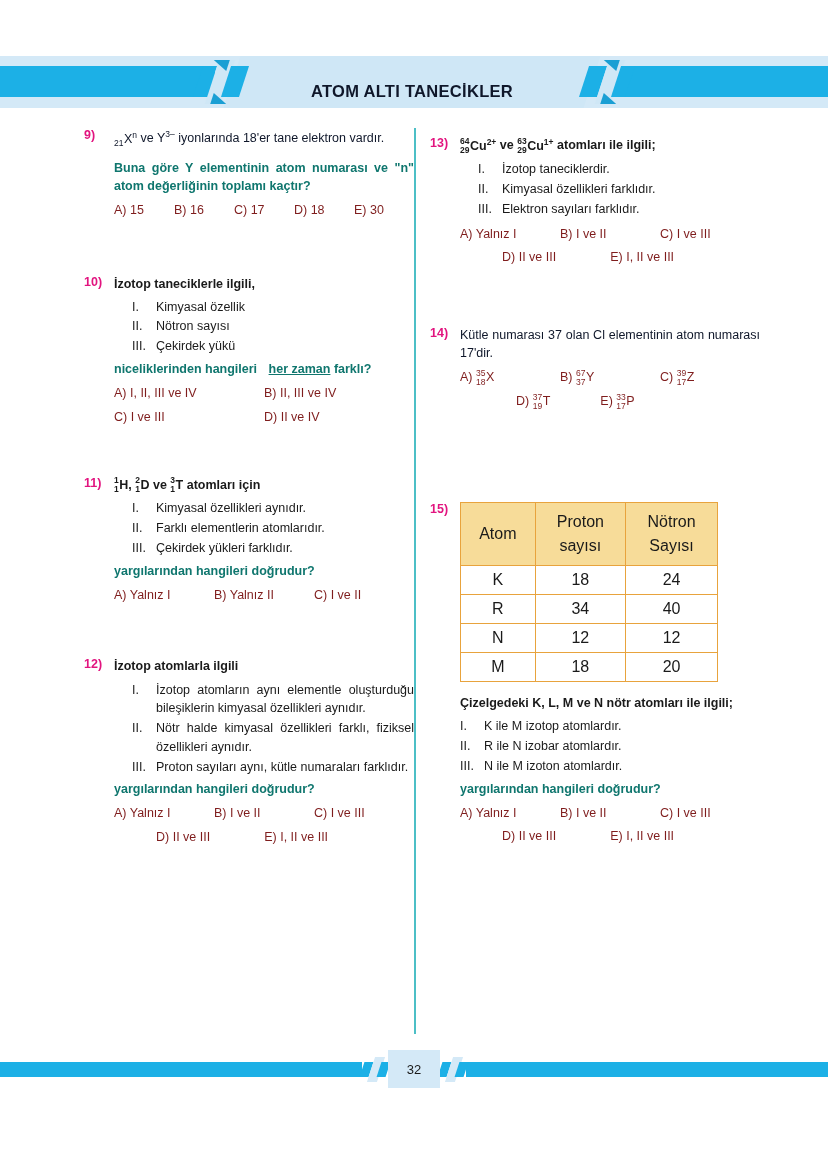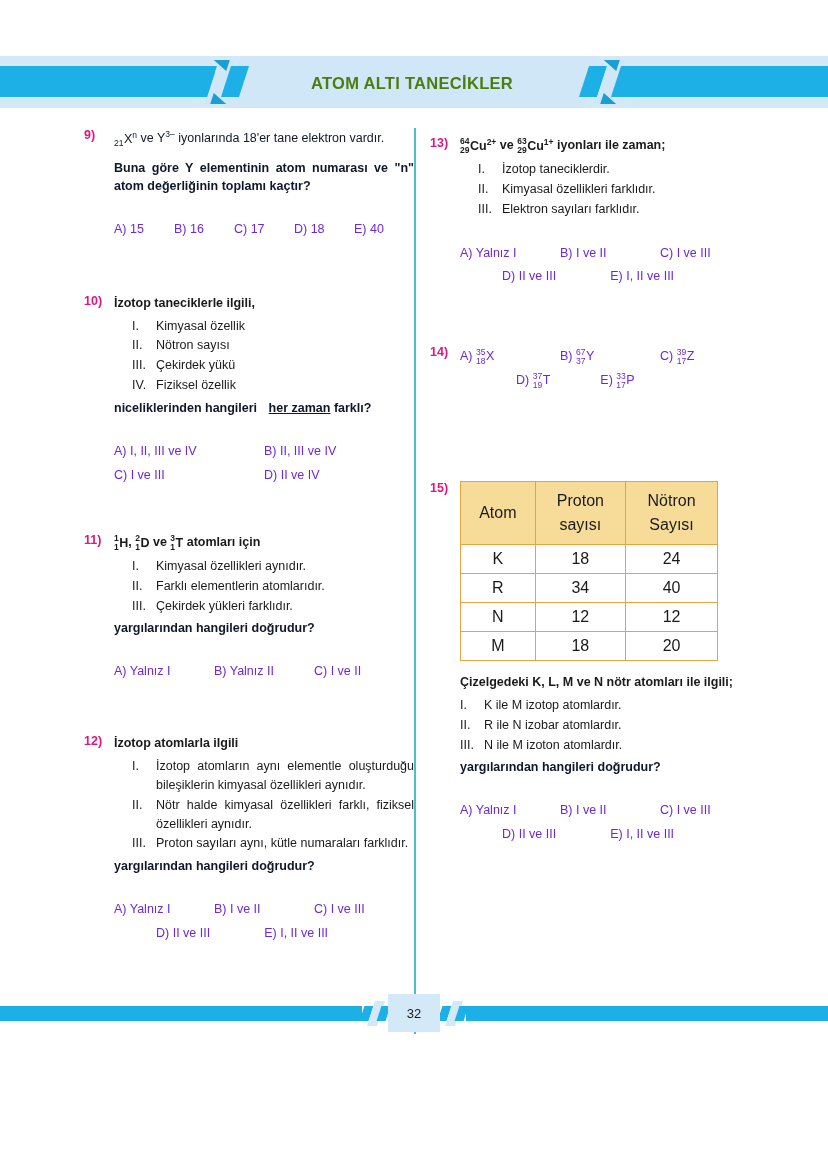--- a/index.html
+++ b/index.html
@@ -84,35 +84,35 @@
   .f-r-tri-bot {
     position: absolute; top: 37px; left: 602px;
     width: 0; height: 0;
     border-right: 16px solid transparent;
     border-bottom: 11px solid #1a9fd4;
     transform: skewX(-18deg);
   }
 
   .banner-title {
     position: absolute;
-    top: 1px; left: 232px;
+    top: 9px; left: 232px;
     width: 360px; height: 52px;
     display: flex;
     align-items: center;
     justify-content: center;
     font-size: 16.5px;
     font-weight: bold;
-    color: #4d7c0f;
+    color: #0f172a;
     letter-spacing: 0.3px;
   }
 
   
   .footer-banner {
     position: absolute;
-    top: 1000px;
+    top: 1056px;
     left: 0;
     width: 676px;
     height: 26px;
   }
   .fb-stripe-left {
     position: absolute; top: 6px; left: 0;
     width: 362px; height: 15px;
     background: #1cb0e6;
   }
   .fb-stripe-right {
@@ -177,21 +177,21 @@
   }
   .q-stem {
     font-size: 12.5px;
     color: #0f172a;
     line-height: 1.45;
     text-align: justify;
   }
   .q-ask {
     font-size: 12.5px;
     font-weight: bold;
-    color: #0f172a;
+    color: #0f766e;
     line-height: 1.45;
     text-align: justify;
     margin-top: 10px;
   }
   .q-ask.tight { margin-top: 0; }
   .q-title {
     font-size: 12.5px;
     font-weight: bold;
     color: #1a1a1a;
     line-height: 1.45;
@@ -211,23 +211,23 @@
   .roman-lbl {
     width: 24px;
     flex-shrink: 0;
   }
   .roman-txt {
     flex: 1;
     text-align: justify;
   }
 
   .opts {
-    margin-top: 23px;
+    margin-top: 4px;
     font-size: 12.5px;
-    color: #6d28d9;
+    color: #7f1d1d;
     line-height: 1.9;
   }
   .opt-row { display: flex; }
   .opt { white-space: nowrap; }
 
   
   .opt-r-5 .opt { width: 20%; }
   .opt-r-3 .opt { width: 33.33%; }
   .opt-r-2 .opt { width: 50%; }
   .opt-r-c { justify-content: center; gap: 56px; }
@@ -316,21 +316,21 @@
       <div class="q-stem">
         <span class="isotope"><span class="iso-nums"><span>&nbsp;</span><span>21</span></span><span class="iso-sym"><span>X</span><sup>n</sup></span></span><span> ve Y</span><sup>3–</sup><span> iyonlarında 18'er tane elektron vardır.</span>
       </div>
       <div class="q-ask">Buna göre Y elementinin atom numarası ve "n" atom değerliğinin toplamı kaçtır?</div>
       <div class="opts">
         <div class="opt-row opt-r-5">
           <span class="opt">A) 15</span>
           <span class="opt">B) 16</span>
           <span class="opt">C) 17</span>
           <span class="opt">D) 18</span>
-          <span class="opt">E) 40</span>
+          <span class="opt">E) 30</span>
         </div>
       </div>
     </div>
   </div>
 
   <div class="q" style="margin-top:52px">
     <div class="q-num">10)</div>
     <div class="q-body">
       <div class="q-title">İzotop taneciklerle ilgili,</div>
       <div class="romans">
@@ -339,24 +339,20 @@
           <span class="roman-txt">Kimyasal özellik</span>
         </div>
         <div class="roman-row">
           <span class="roman-lbl">II.</span>
           <span class="roman-txt">Nötron sayısı</span>
         </div>
         <div class="roman-row">
           <span class="roman-lbl">III.</span>
           <span class="roman-txt">Çekirdek yükü</span>
         </div>
-        <div class="roman-row">
-          <span class="roman-lbl">IV.</span>
-          <span class="roman-txt">Fiziksel özellik</span>
-        </div>
       </div>
       <div class="q-ask tight" style="margin-top:4px">
         <span>niceliklerinden hangileri </span><span class="u">her zaman</span><span> farklı?</span>
       </div>
       <div class="opts">
         <div class="opt-row opt-r-2">
           <span class="opt">A) I, II, III ve IV</span>
           <span class="opt">B) II, III ve IV</span>
         </div>
         <div class="opt-row opt-r-2">
@@ -432,21 +428,21 @@
   </div>
 
 </div>
 
 <div class="col col-right">
 
   <div class="q" style="margin-top:8px">
     <div class="q-num">13)</div>
     <div class="q-body">
       <div class="q-title">
-        <span class="isotope"><span class="iso-nums"><span>64</span><span>29</span></span><span class="iso-sym"><span>Cu</span><sup>2+</sup></span></span><span> ve </span><span class="isotope"><span class="iso-nums"><span>63</span><span>29</span></span><span class="iso-sym"><span>Cu</span><sup>1+</sup></span></span><span> iyonları ile zaman;</span>
+        <span class="isotope"><span class="iso-nums"><span>64</span><span>29</span></span><span class="iso-sym"><span>Cu</span><sup>2+</sup></span></span><span> ve </span><span class="isotope"><span class="iso-nums"><span>63</span><span>29</span></span><span class="iso-sym"><span>Cu</span><sup>1+</sup></span></span><span> atomları ile ilgili;</span>
       </div>
       <div class="romans">
         <div class="roman-row">
           <span class="roman-lbl">I.</span>
           <span class="roman-txt">İzotop taneciklerdir.</span>
         </div>
         <div class="roman-row">
           <span class="roman-lbl">II.</span>
           <span class="roman-txt">Kimyasal özellikleri farklıdır.</span>
         </div>
@@ -465,20 +461,21 @@
           <span class="opt">D) II ve III</span>
           <span class="opt">E) I, II ve III</span>
         </div>
       </div>
     </div>
   </div>
 
   <div class="q" style="margin-top:56px">
     <div class="q-num">14)</div>
     <div class="q-body">
+      <div class="q-stem">Kütle numarası 37 olan Cl elementinin atom numarası 17'dir.</div>
       <div class="opts">
         <div class="opt-row opt-r-3">
           <span class="opt"><span>A)</span>&nbsp;<span class="isotope"><span class="iso-nums"><span>35</span><span>18</span></span><span class="iso-sym">X</span></span></span>
           <span class="opt"><span>B)</span>&nbsp;<span class="isotope"><span class="iso-nums"><span>67</span><span>37</span></span><span class="iso-sym">Y</span></span></span>
           <span class="opt"><span>C)</span>&nbsp;<span class="isotope"><span class="iso-nums"><span>39</span><span>17</span></span><span class="iso-sym">Z</span></span></span>
         </div>
         <div class="opt-row opt-r-c3">
           <span class="opt"><span>D)</span>&nbsp;<span class="isotope"><span class="iso-nums"><span>37</span><span>19</span></span><span class="iso-sym">T</span></span></span>
           <span class="opt"><span>E)</span>&nbsp;<span class="isotope"><span class="iso-nums"><span>33</span><span>17</span></span><span class="iso-sym">P</span></span></span>
         </div>

